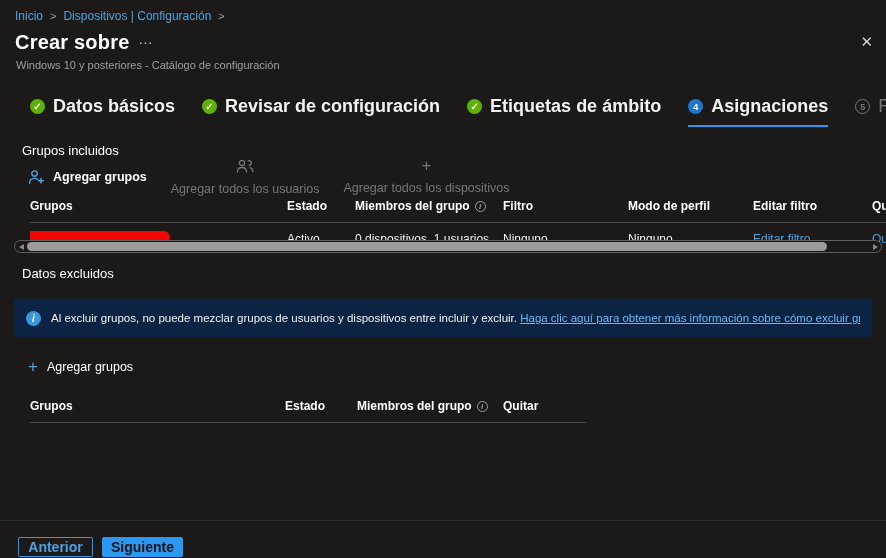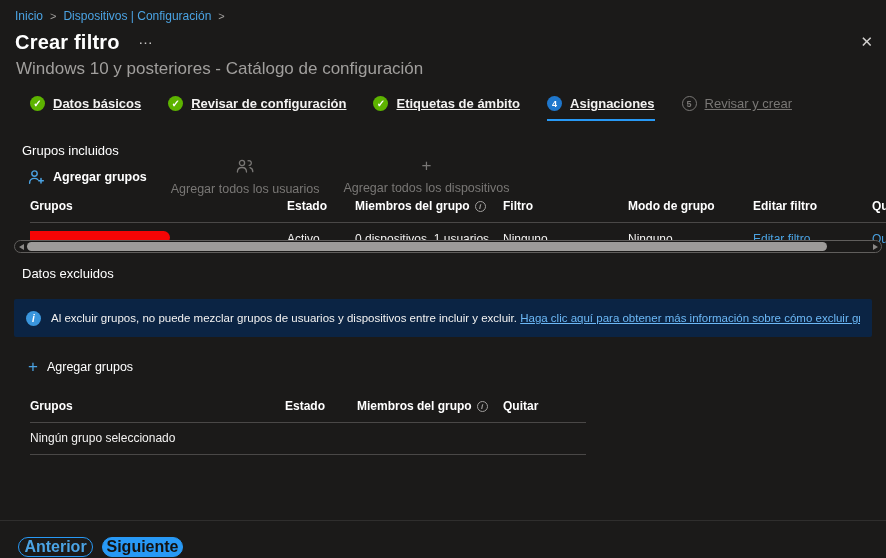--- a/index.html
+++ b/index.html
@@ -13,31 +13,31 @@
 
   
   .breadcrumb { position:absolute; top:9px; left:15px; font-size:12px; display:flex; gap:7px; align-items:center; }
   .breadcrumb a { color:#4ba3e3; }
   .breadcrumb .sep { color:#a19f9d; font-size:11px; }
 
   
   .page-title { position:absolute; top:31px; left:15px; font-size:20px; font-weight:bold; color:#fff; letter-spacing:.2px; }
   .more-menu { position:absolute; top:30px; left:138px; color:#c8c6c4; font-size:15px; letter-spacing:1px; cursor:pointer; }
   .close-btn { position:absolute; top:33px; right:13px; color:#d2d0ce; font-size:15px; background:none; border:none; cursor:pointer; font-family:inherit; }
-  .subtitle { position:absolute; top:59px; left:16px; font-size:17px; color:#a19f9d; }
+  .subtitle { position:absolute; top:59px; left:16px; font-size:11px; color:#a19f9d; }
 
   
   .tabs { position:absolute; top:96px; left:30px; display:flex; gap:27px; align-items:flex-start; }
   .tab { display:flex; align-items:center; gap:8px; padding-bottom:8px; cursor:pointer; }
   .tab .step { width:15px; height:15px; border-radius:50%; display:flex; align-items:center; justify-content:center;
     font-size:9px; font-weight:bold; flex:0 0 auto; }
   .tab .step.done { background:#5db300; color:#fff; font-size:10px; }
   .tab .step.current { background:#1f77cc; color:#fff; }
   .tab .step.todo { background:transparent; border:1px solid #797775; color:#797775; }
-  .tab .tab-label { font-size:13px; font-weight:bold; color:#f3f2f1; white-space:nowrap;text-decoration:underline; }
+  .tab .tab-label { font-size:18px; font-weight:bold; color:#f3f2f1; white-space:nowrap; }
   .tab.active { border-bottom:2px solid #2899f5; }
   .tab.disabled .tab-label { color:#797775; font-weight:normal; }
 
   
   .sec-heading { position:absolute; left:22px; font-size:13px; color:#fff; }
 
   
   .toolbar { position:absolute; top:158px; left:28px; display:flex; gap:24px; align-items:center; }
   .tb-item { display:flex; gap:8px; align-items:center; cursor:pointer; }
   .tb-item .lbl { font-size:12.5px; color:#fff; font-weight:bold; }
@@ -79,38 +79,38 @@
     display:flex; align-items:center; justify-content:center; font-size:10px; font-weight:bold; font-style:italic; flex:0 0 auto; }
   .banner-text { font-size:11.5px; color:#f3f2f1; white-space:nowrap; overflow:hidden; }
   .banner-text a { color:#6cb8f6; text-decoration:underline; }
 
   
   .add-groups { position:absolute; top:360px; left:28px; display:flex; gap:9px; align-items:center; cursor:pointer; }
   .add-groups .lbl { font-size:12.5px; color:#fff; }
 
   
   .footer-divider { position:absolute; top:520px; left:0; width:886px; border-top:1px solid #2f2e2d; }
-  .btn { position:absolute; top:537px; height:20px; font-size:16px; font-weight:bold;
-    display:flex; align-items:center; justify-content:center; cursor:pointer; border-radius:10px; font-family:inherit; }
+  .btn { position:absolute; top:537px; height:20px; font-size:14px; font-weight:bold;
+    display:flex; align-items:center; justify-content:center; cursor:pointer; border-radius:2px; font-family:inherit; }
   .btn-prev { left:18px; width:75px; background:transparent; border:1px solid #2899f5; color:#4ba3e3; }
   .btn-next { left:102px; width:81px; background:#2899f5; border:1px solid #2899f5; color:#14120f; }
 </style>
 </head>
 <body>
 
 <div class="screen">
 
   <div class="breadcrumb">
     <a>Inicio</a>
     <span class="sep">&gt;</span>
     <a>Dispositivos | Configuración</a>
     <span class="sep">&gt;</span>
   </div>
 
-  <div class="page-title">Crear filtro</div>
+  <div class="page-title">Crear sobre</div>
   <span class="more-menu">…</span>
   <button class="close-btn">✕</button>
   <div class="subtitle">Windows 10 y posteriores - Catálogo de configuración</div>
 
   <div class="tabs">
     <div class="tab">
       <span class="step done">
           <span>✓</span>
         </span>
       <span class="tab-label">Datos básicos</span>
@@ -164,21 +164,21 @@
 
   <div class="tbl tbl1">
     <div class="thead">
       <span class="hcell">Grupos</span>
       <span class="hcell">Estado</span>
       <span class="hcell">
         <span>Miembros del grupo</span>
         <span class="info-dot">i</span>
       </span>
       <span class="hcell">Filtro</span>
-      <span class="hcell">Modo de grupo</span>
+      <span class="hcell">Modo de perfil</span>
       <span class="hcell">Editar filtro</span>
       <span class="hcell">Quitar</span>
     </div>
     <div class="trow">
       <span class="cell"><span class="redact"></span></span>
       <span class="cell">Activo</span>
       <span class="cell">0 dispositivos, 1 usuarios</span>
       <span class="cell">Ninguno</span>
       <span class="cell">Ninguno</span>
       <span class="cell link">Editar filtro</span>
@@ -216,22 +216,19 @@
   <div class="tbl tbl2">
     <div class="thead">
       <span class="hcell">Grupos</span>
       <span class="hcell">Estado</span>
       <span class="hcell">
         <span>Miembros del grupo</span>
         <span class="info-dot">i</span>
       </span>
       <span class="hcell">Quitar</span>
     </div>
-    <div class="trow">
-      <span class="cell" style="grid-column:1 / span 4;">Ningún grupo seleccionado</span>
-    </div>
   </div>
 
   <div class="footer-divider"></div>
   <button class="btn btn-prev">Anterior</button>
   <button class="btn btn-next">Siguiente</button>
 
 </div>
 
 </body></html>

